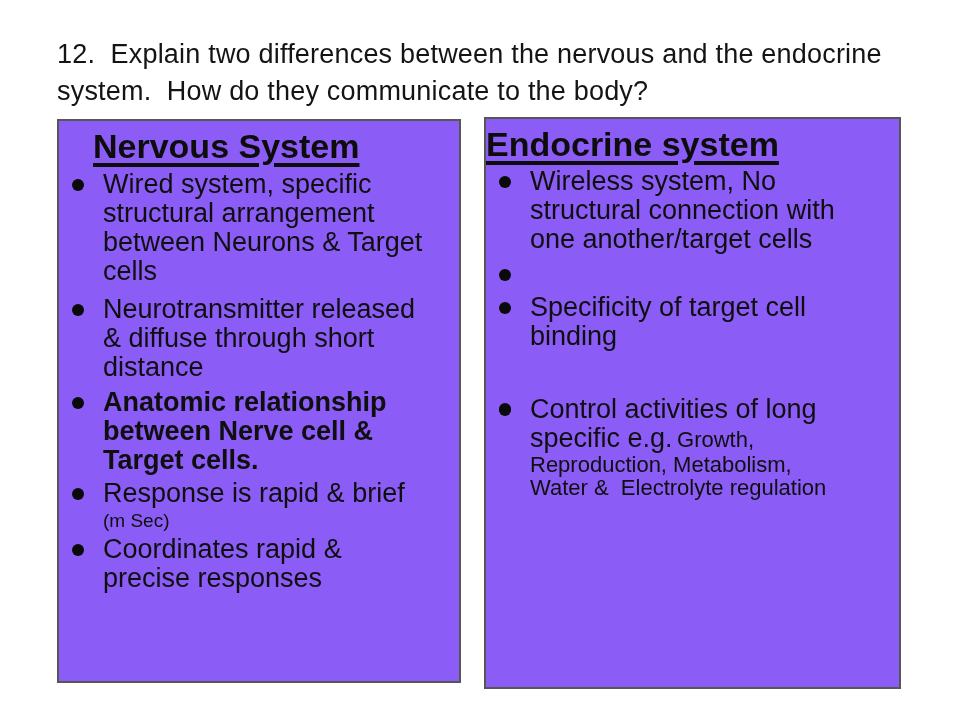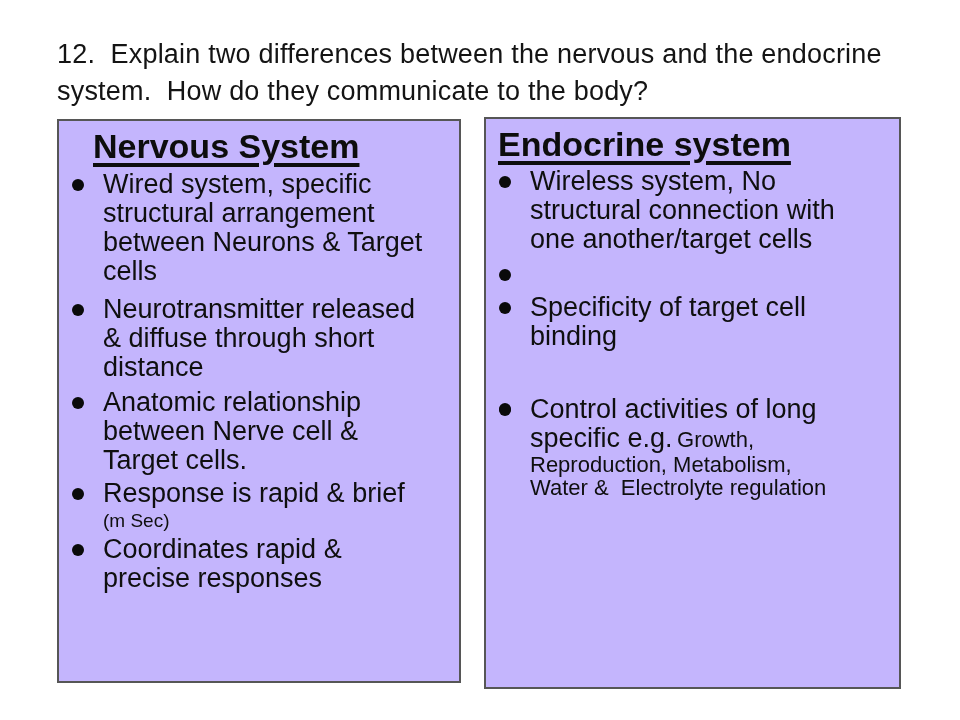--- a/index.html
+++ b/index.html
@@ -25,21 +25,21 @@
     width: 850px;
     font-size: 27px;
     line-height: 37px;
     letter-spacing: 0.2px;
     white-space: pre-wrap;
     color: #141414;
   }
   .panel {
     position: absolute;
     box-sizing: border-box;
-    background: #c4b5fd;
+    background: #8b5cf6;
     border: 2px solid #565656;
   }
   .panel-left {
     left: 57px;
     top: 119px;
     width: 404px;
     height: 564px;
   }
   .panel-right {
     left: 484px;
@@ -52,36 +52,36 @@
     font-size: 34px;
     line-height: 38px;
     font-weight: bold;
     color: #0d0d0d;
     text-decoration: underline;
     text-decoration-thickness: 4px;
     text-underline-offset: 5px;
     white-space: nowrap;
   }
   .panel-left h2 { padding-left: 34px; }
-  .panel-right h2 { padding-left: 12px; }
+  .panel-right h2 { }
 
   .panel ul {
     list-style: none;
     margin: 0;
     padding: 0 8px 0 44px;
   }
   .panel-left ul { margin-top: 5px; }
   .panel-right ul { margin-top: 4px; }
 
   .panel li {
     position: relative;
   }
   .panel-left li:nth-child(1) { margin-bottom: 9px; }
   .panel-left li:nth-child(2) { margin-bottom: 6px; }
-  .panel-left li:nth-child(3) { margin-bottom: 4px; }
+  .panel-left li:nth-child(3) { margin-bottom: 4px; font-weight: bold; }
   .panel-left li:nth-child(4) { margin-bottom: 1px; }
 
   .panel-right li:nth-child(1) { margin-bottom: 6px; }
   .panel-right li:nth-child(2) { margin-bottom: 39px; }
   .panel-right li:nth-child(3) { margin-bottom: 43px; }
   .panel-right li:nth-child(4) { margin-bottom: 44px; }
 
   .dot {
     position: absolute;
     left: -31px;

